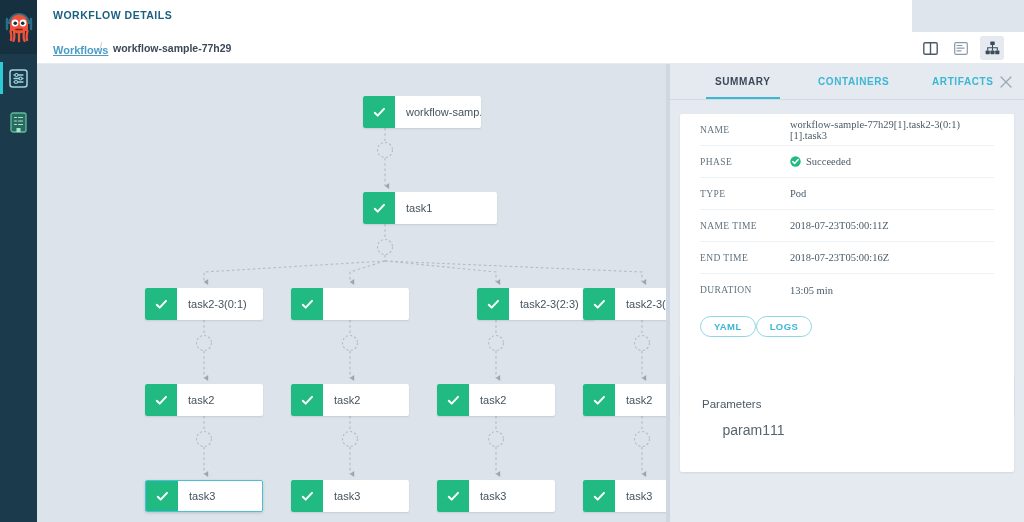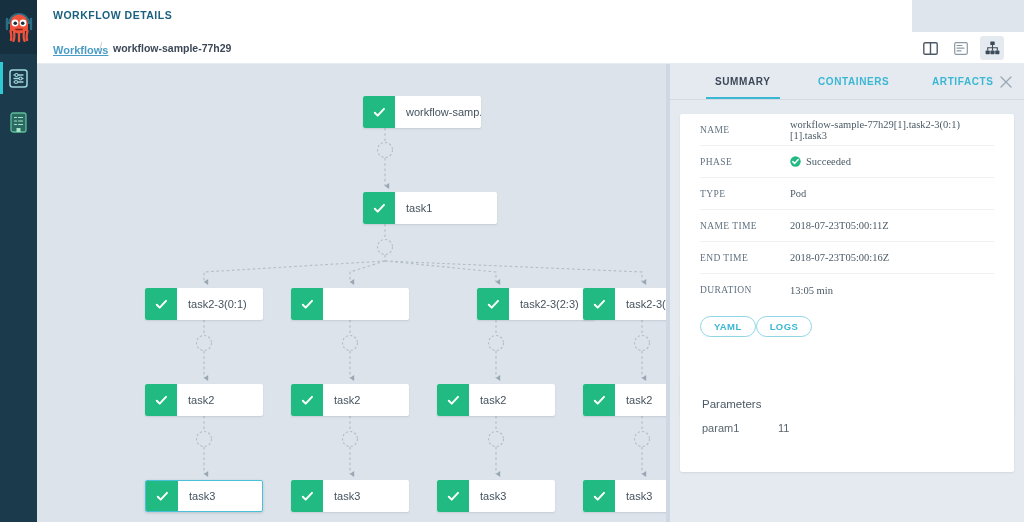--- a/index.html
+++ b/index.html
@@ -137,21 +137,21 @@
     color: #61727f;
   }
   .kv .v { font-size: 10.5px; color: #4a5a66; display: flex; align-items: center; gap: 5px; }
   .pills { display: flex; gap: 0; padding: 10px 4px 0 20px; }
   .pill {
     border: 1px solid #8ed6e4; border-radius: 12px; height: 21px;
     padding: 0 13px; display: flex; align-items: center;
     font-size: 9.5px; font-weight: bold; letter-spacing: .4px; color: #3bb7d4;
   }
   .params-title { font-size: 11.5px; color: #4a5a66; padding: 22px 0 0 22px; }
-  .param-row { display: flex; padding: 12px 0 0 22px; font-size: 11px; color: #57656f; }
+  .param-row { display: flex; padding: 12px 0 0 14px; font-size: 14px; color: #57656f; text-align: right; }
   .param-row .pk { width: 76px; flex: 0 0 76px; }
   svg { display: block; }
 </style>
 </head>
 <body>
 
 <div id="root">
 
   <div class="rail">
     <div class="rail-logo">

